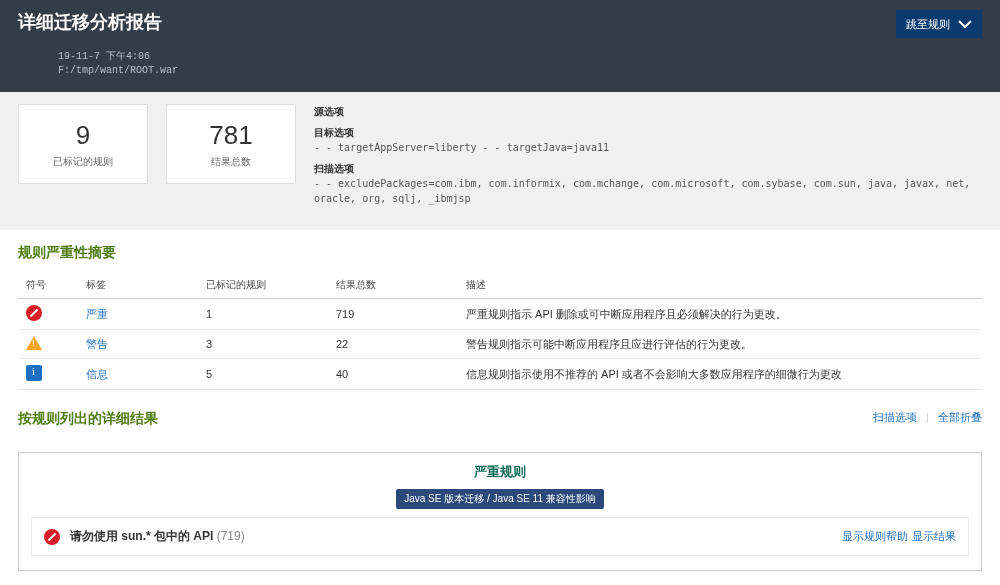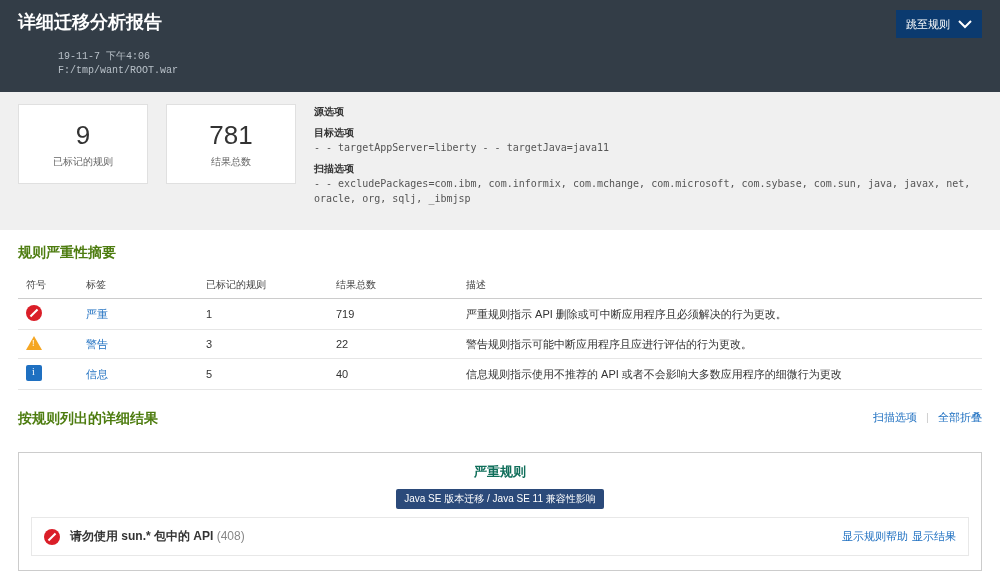--- a/index.html
+++ b/index.html
@@ -130,20 +130,20 @@
       <a class="link">扫描选项</a>
       <span class="divider">|</span>
       <a class="link">全部折叠</a>
     </div>
   </div>
 
   <div id="rule-groups">
       <div class="rule-box"><div class="rb-title">严重规则</div><span class="tag">Java SE 版本迁移 / Java SE 11 兼容性影响</span><div class="rule-item">
           <div class="rule-item-left">
             <span class="icon icon-sev"></span>
-            <span class="title">请勿使用 sun.* 包中的 API <span class="count">(408)</span></span>
+            <span class="title">请勿使用 sun.* 包中的 API <span class="count">(719)</span></span>
           </div>
           <div class="rule-actions"><a class="link">显示规则帮助</a><a class="link">显示结果</a></div>
         </div></div>
       <div class="rule-box"></div>
     </div>
 
 </div>
 
 </body></html>

